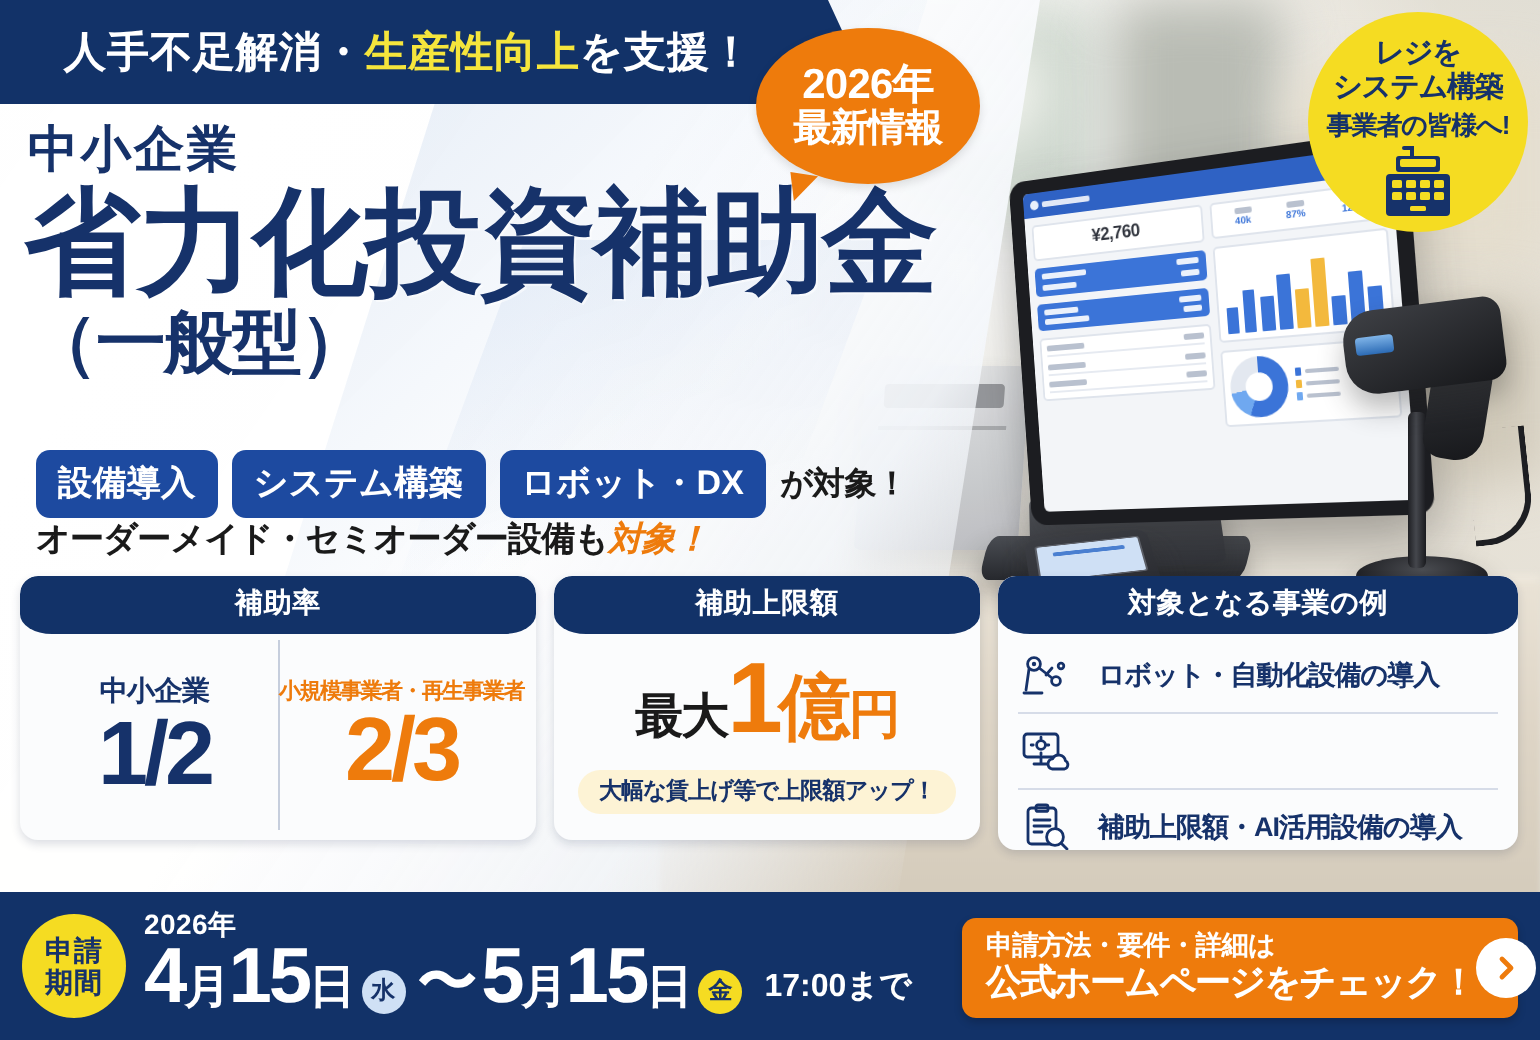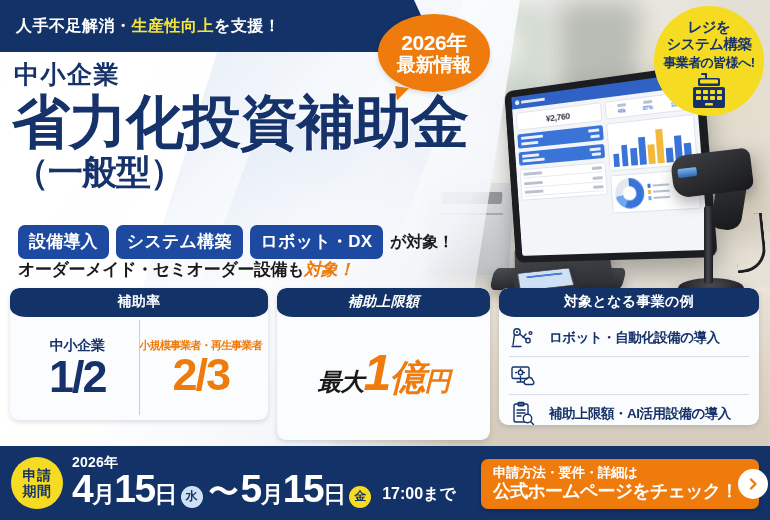--- a/index.html
+++ b/index.html
@@ -229,23 +229,23 @@
     z-index: 6;
   }
   .ribbon::after {
     content: ""; position: absolute; right: -24px; top: 0;
     width: 0; height: 0;
     border-style: solid;
     border-width: 0 24px 52px 0;
     border-color: transparent transparent #123268 transparent;
   }
   .ribbon-txt {
-    position: absolute; left: 16px; top: 0; height: 52px;
+    position: absolute; left: 32px; top: 0; height: 52px;
     display: flex; align-items: center;
-    font-size: 16px; font-weight: 700; color: #ffffff;
+    font-size: 21px; font-weight: 700; color: #ffffff;
     letter-spacing: .5px; white-space: nowrap;
   }
   .ribbon-hl { color: #f5e53c; }
 
   
   .bubble-orange {
     position: absolute; left: 378px; top: 14px;
     width: 112px; height: 78px;
     background: #ee7b0c;
     border-radius: 50%;
@@ -338,21 +338,21 @@
     display: flex; flex-direction: column;
   }
   .card-hd {
     background: #123268; color: #fff;
     font-size: 14px; font-weight: 700;
     text-align: center; padding: 5px 0 6px;
     border-radius: 9px 9px 16px 16px / 9px 9px 10px 10px;
     letter-spacing: .3px;
   }
   .card1 { width: 258px; height: 132px; }
-  .card2 { width: 213px; height: 152px; font-style: italic; }
+  .card2 { width: 213px; height: 132px; }
   .card3 { width: 260px; height: 137px; }
 
   .rate-body { flex: 1; display: flex; align-items: stretch; padding: 3px 6px 5px; }
   .rate-col { flex: 1; display: flex; flex-direction: column; align-items: center; justify-content: center; }
   .rate-col + .rate-col { border-left: 1px solid #c6cedd; }
   .rate-lab { font-size: 14px; font-weight: 700; color: #16326a; letter-spacing: -.3px; }
   .rate-lab.small { font-size: 11px; color: #ee7b0c; letter-spacing: -.8px; text-align: right; }
   .rate-val { font-size: 45px; font-weight: 700; color: #16326a; line-height: 1; letter-spacing: -2px; margin-top: -1px; }
   .rate-val.orange { color: #ee7b0c; }
 
@@ -654,20 +654,21 @@
 
     <div class="card card2">
       <div class="card-hd">補助上限額</div>
       <div class="cap-body">
         <div class="cap-amount">
           <span class="cap-pre">最大</span>
             <span class="cap-num">1</span>
             <span class="cap-unit">億</span>
             <span class="cap-yen">円</span>
         </div>
+        <div class="cap-note">大幅な賃上げ等で上限額アップ！</div>
       </div>
     </div>
 
     <div class="card card3">
       <div class="card-hd">対象となる事業の例</div>
       <div class="ex-body">
 
         <div class="ex-row">
           <span class="ex-ico">
             <svg width="26" height="26" viewBox="0 0 26 26" fill="none" stroke="#16326a" stroke-width="1.4" stroke-linecap="round" stroke-linejoin="round">

